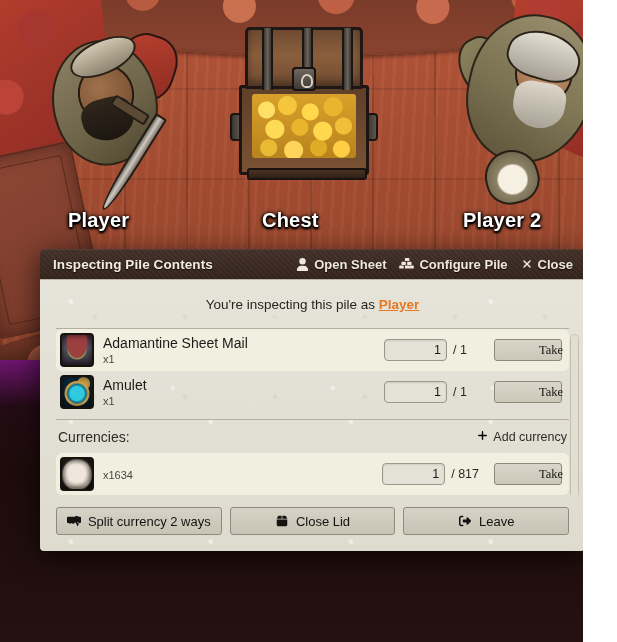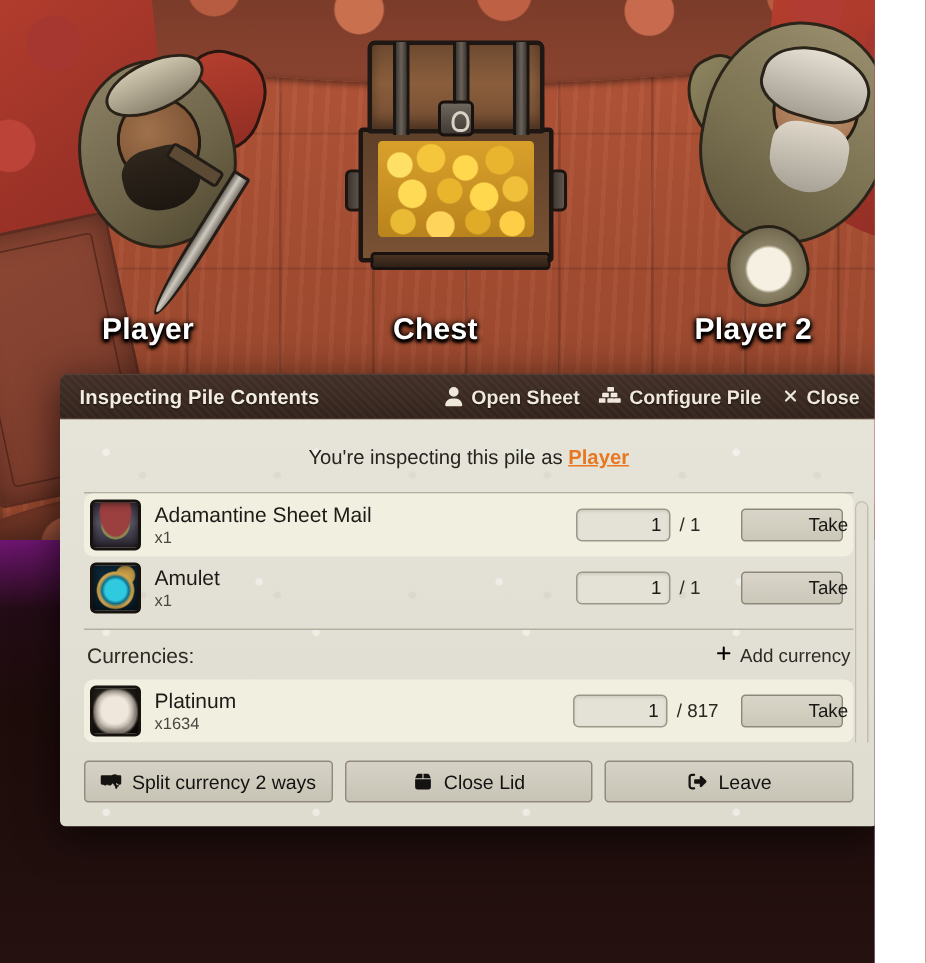--- a/index.html
+++ b/index.html
@@ -417,21 +417,21 @@
     box-shadow: inset 0 1px 2px rgba(0,0,0,.10);
   }
   .qty-max { font-size:12.5px; color:#2a2822; white-space:nowrap; min-width:26px; }
 
   .take-btn {
     flex:0 0 auto;
     width:68px; height:22px;
     background: linear-gradient(180deg,#d9d6c9,#cbc8ba);
     border:1px solid #8d887a;
     border-radius:3px;
-    font-family:Liberation Sans, sans-serif;
+    font-family:Liberation Serif, serif;
     font-size:12.5px;
     color:#181714;
     cursor:pointer;
     margin-left:6px;
     padding-left:44px;
   }
 
   
   .scrollbar {
     position:absolute;
@@ -603,21 +603,20 @@
                   <path d="M256 80c0-17.7-14.3-32-32-32s-32 14.3-32 32V224H48c-17.7 0-32 14.3-32 32s14.3 32 32 32H192V432c0 17.7 14.3 32 32 32s32-14.3 32-32V288H400c17.7 0 32-14.3 32-32s-14.3-32-32-32H256V80z"></path>
                 </svg>
             </span>
             <span>Add currency</span>
           </span>
         </div>
 
         <div class="row hover">
           <div class="thumb platinum"></div>
           <div class="row-text">
-            <div class="row-name">Platinum</div>
             <div class="row-qty">x1634</div>
           </div>
           <div class="qty-wrap">
             <input class="qty-input" value="1" style="">
             <span class="qty-max">/ 817</span>
           </div>
           <button class="take-btn">Take</button>
         </div>
 
         <div class="scrollbar">

